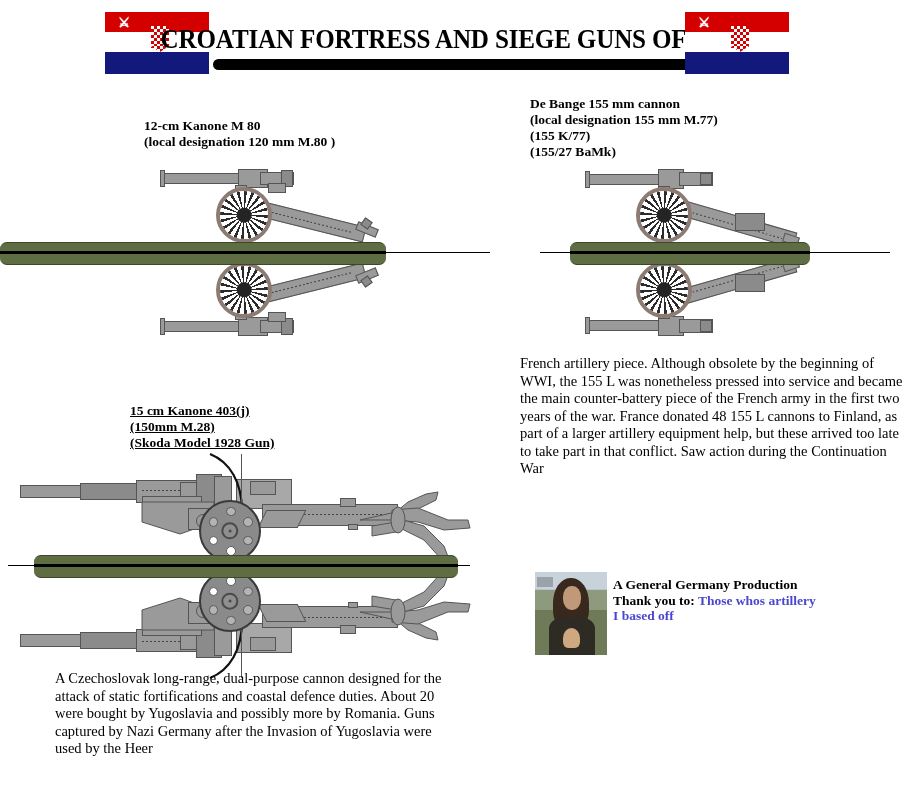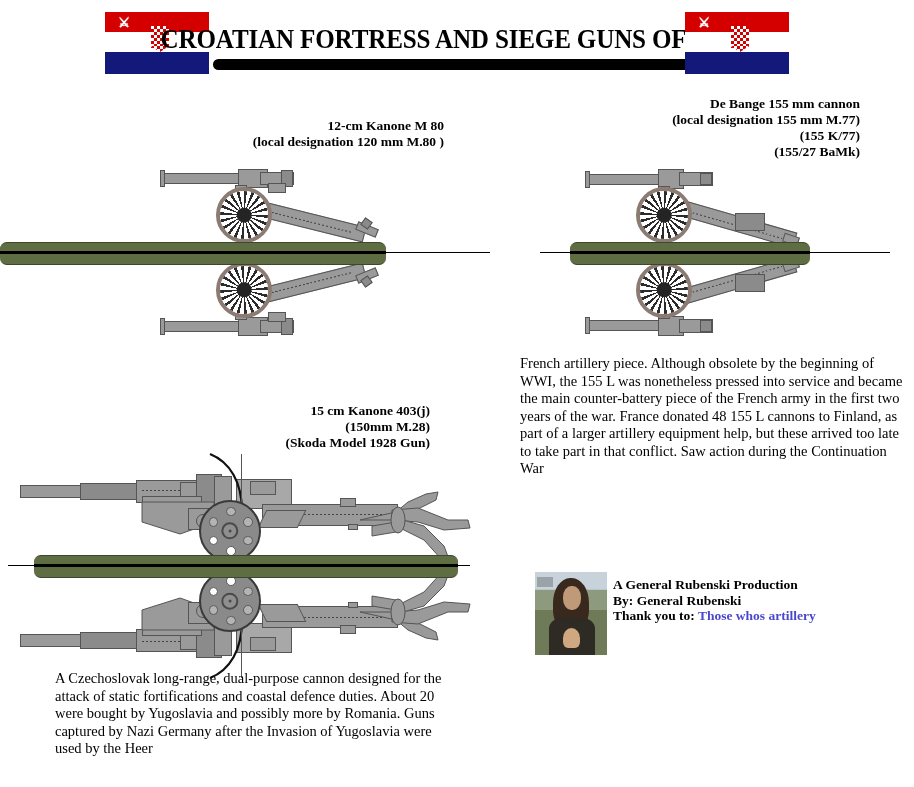--- a/index.html
+++ b/index.html
@@ -56,21 +56,21 @@
     background:#000;border-radius:6px;
   }
 
   
   .cap{
     position:absolute;
     font-family:"Liberation Serif", serif;
     font-weight:bold;
     font-size:13.5px;
     line-height:16px;
-    text-align:right;
+    text-align:left;
     white-space:pre-line;
   }
   .desc{
     position:absolute;
     font-family:"Liberation Serif", serif;
     font-size:14.5px;
     line-height:17.5px;
     text-align:left;
   }
 
@@ -294,21 +294,21 @@
         <div class="hub"></div>
       </div>
     </div>
 
     <div class="barrel" style="left:25px;top:77px;width:240px;height:21px;"></div>
     <div class="barrel-line" style="left:25px;top:86px;width:240px;height:3px;"></div>
   </div>
 
   <div class="desc" style="left:520px;top:355px;width:385px;">French artillery piece. Although obsolete by the beginning of WWI, the 155 L was nonetheless pressed into service and became the main counter-battery piece of the French army in the first two years of the war. France donated 48 155 L cannons to Finland, as part of a larger artillery equipment help, but these arrived too late to take part in that conflict. Saw action during the Continuation War</div>
 
-  <div class="cap" style="left:130px;top:403px;width:300px;">15 cm Kanone 403(j)
+  <div class="cap" style="left:130px;top:403px;width:300px;text-decoration:underline;">15 cm Kanone 403(j)
 (150mm M.28)
 (Skoda Model 1928 Gun)</div>
 
   <div class="gun" style="left:0px;top:452px;width:470px;height:228px;">
 
     <div class="axis-line" style="left:8px;top:113px;width:462px;"></div>
 
     <div class="half top" style="top:0;height:114px;">
 
       <div class="pc" style="left:20px;top:33px;width:62px;height:13px;"></div>
@@ -410,19 +410,19 @@
   <div class="credits">
     <div class="photo">
       <div class="sky"></div>
       <div class="bldg"></div>
       <div class="hair"></div>
       <div class="face"></div>
       <div class="body"></div>
       <div class="hands"></div>
     </div>
     <div class="lines">
-      <div>A General Rubenski Production</div>
-      <div>By: General Rubenski</div>
+      <div>A General Germany Production</div>
       <div><span>Thank you to:</span> <span class="lk">Those whos artillery</span></div>
+      <div class="lk">I based off</div>
     </div>
   </div>
 
 </div>
 
 </body></html>

